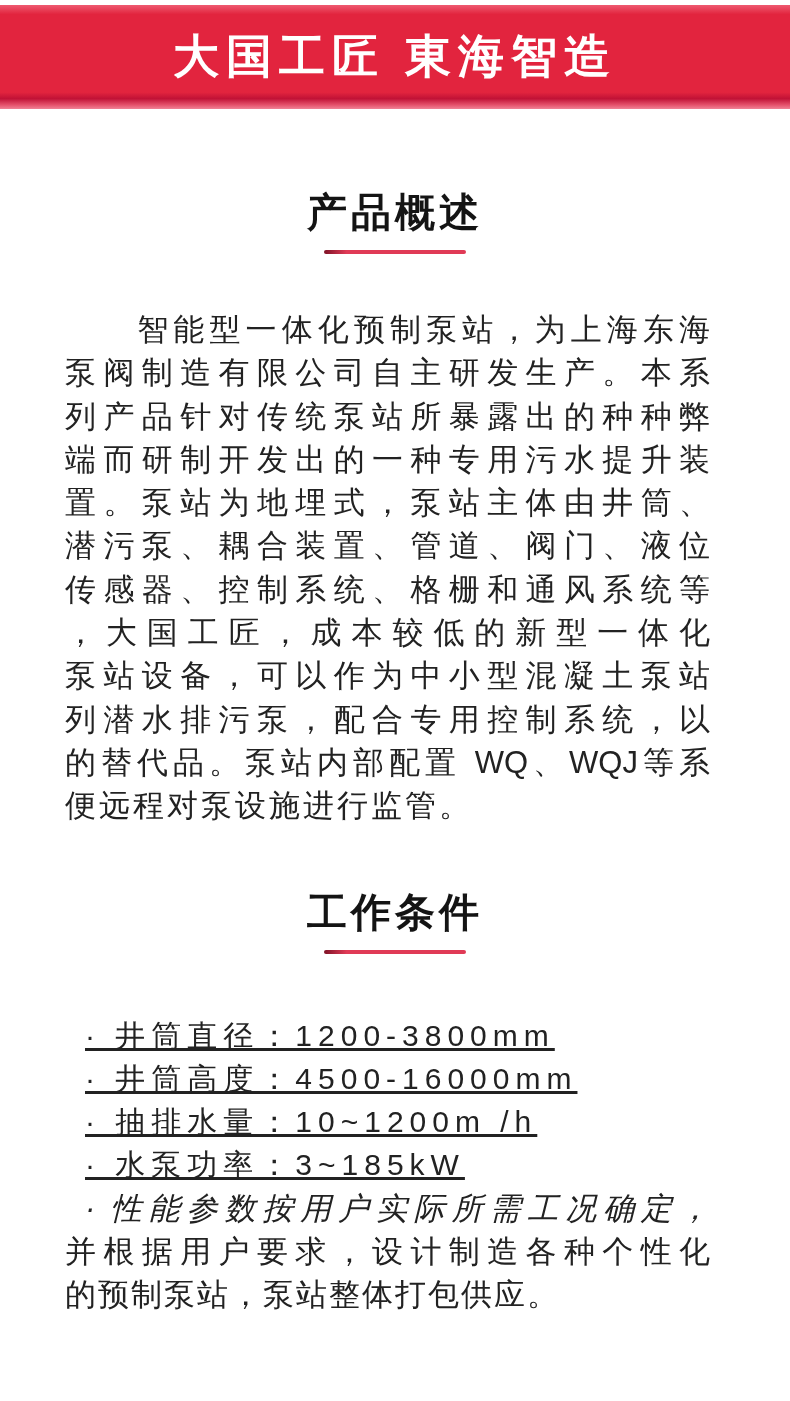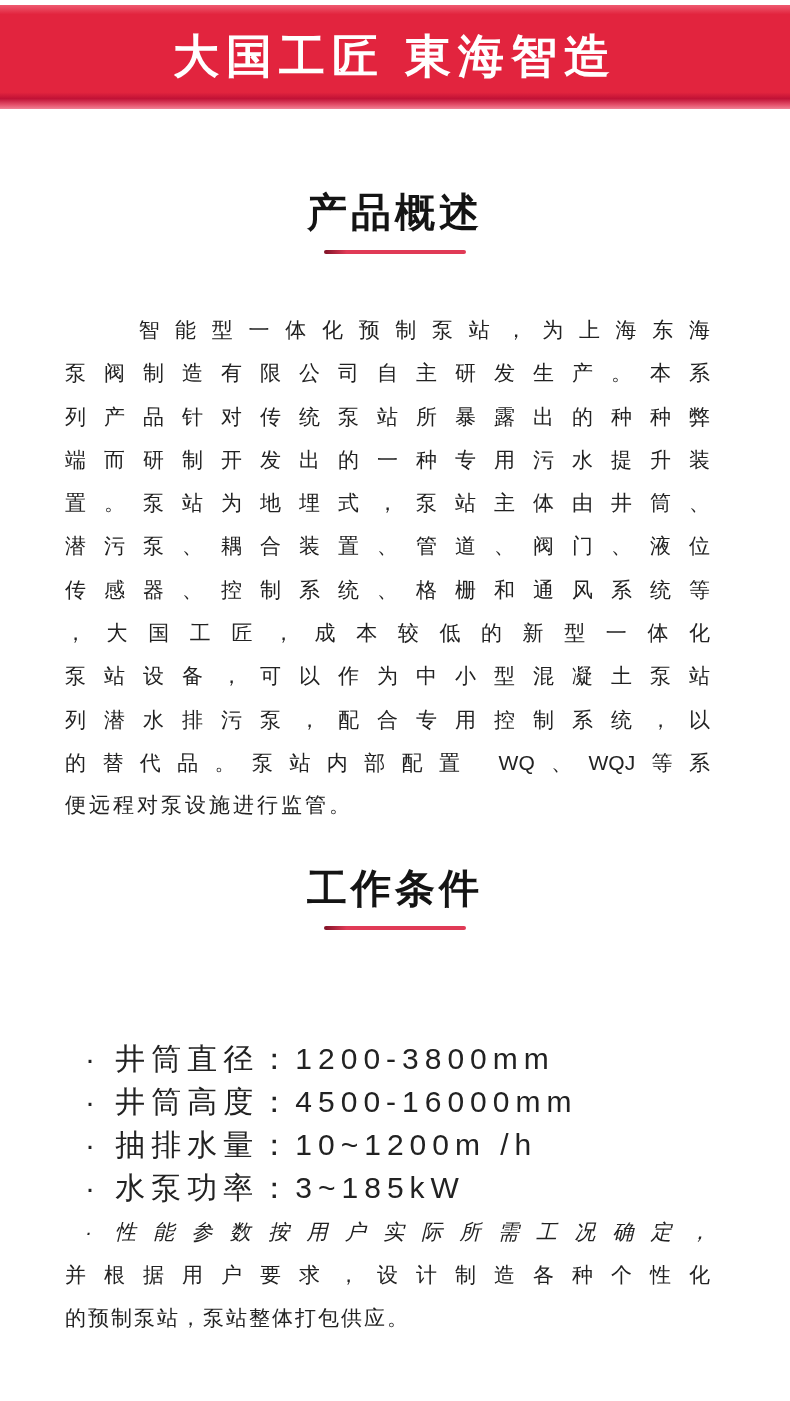--- a/index.html
+++ b/index.html
@@ -42,49 +42,50 @@
   .sec-heading{
     margin:0;
     text-align:center;
     font-size:40px;
     line-height:54px;
     font-weight:700;
     color:var(--heading-color,#141414);
     letter-spacing:4px;
   }
   .overview-section .sec-heading{margin-top:76px;}
-  .conditions-section .sec-heading{margin-top:33px;}
+  .conditions-section .sec-heading{margin-top:57px;}
   .heading-underline{
     width:142px;height:4px;
     margin:11px auto 0 auto;
     border-radius:2px;
     background:linear-gradient(90deg,
       var(--underline-red-dark,#7e1226) 0%,
       var(--underline-red,#e03a56) 16%,
       var(--underline-red,#e03a56) 100%);
   }
   .para{
     margin:54px 80px 0 65px;
   }
   .jline{
-    font-size:21px;
+    font-size:31px;
     line-height:43.3px;
     height:43.3px;
     text-align:justify;
     text-align-last:justify;
     text-justify:inter-character;
     color:var(--text-color,#222);
   }
   .para .jline:last-child{
     text-align-last:left;
     letter-spacing:3px;
     font-family:Liberation Serif, serif;
   }
   .spec-list{
-    margin:107px 80px 0 85px;
+    margin:60px 80px 0 85px;
+    text-decoration:underline;
   }
   .spec-line{
     font-size:30px;
     line-height:43.3px;
     height:43.3px;
     letter-spacing:6px;
     white-space:pre;
     color:var(--text-color,#222);
   }
   .note{

